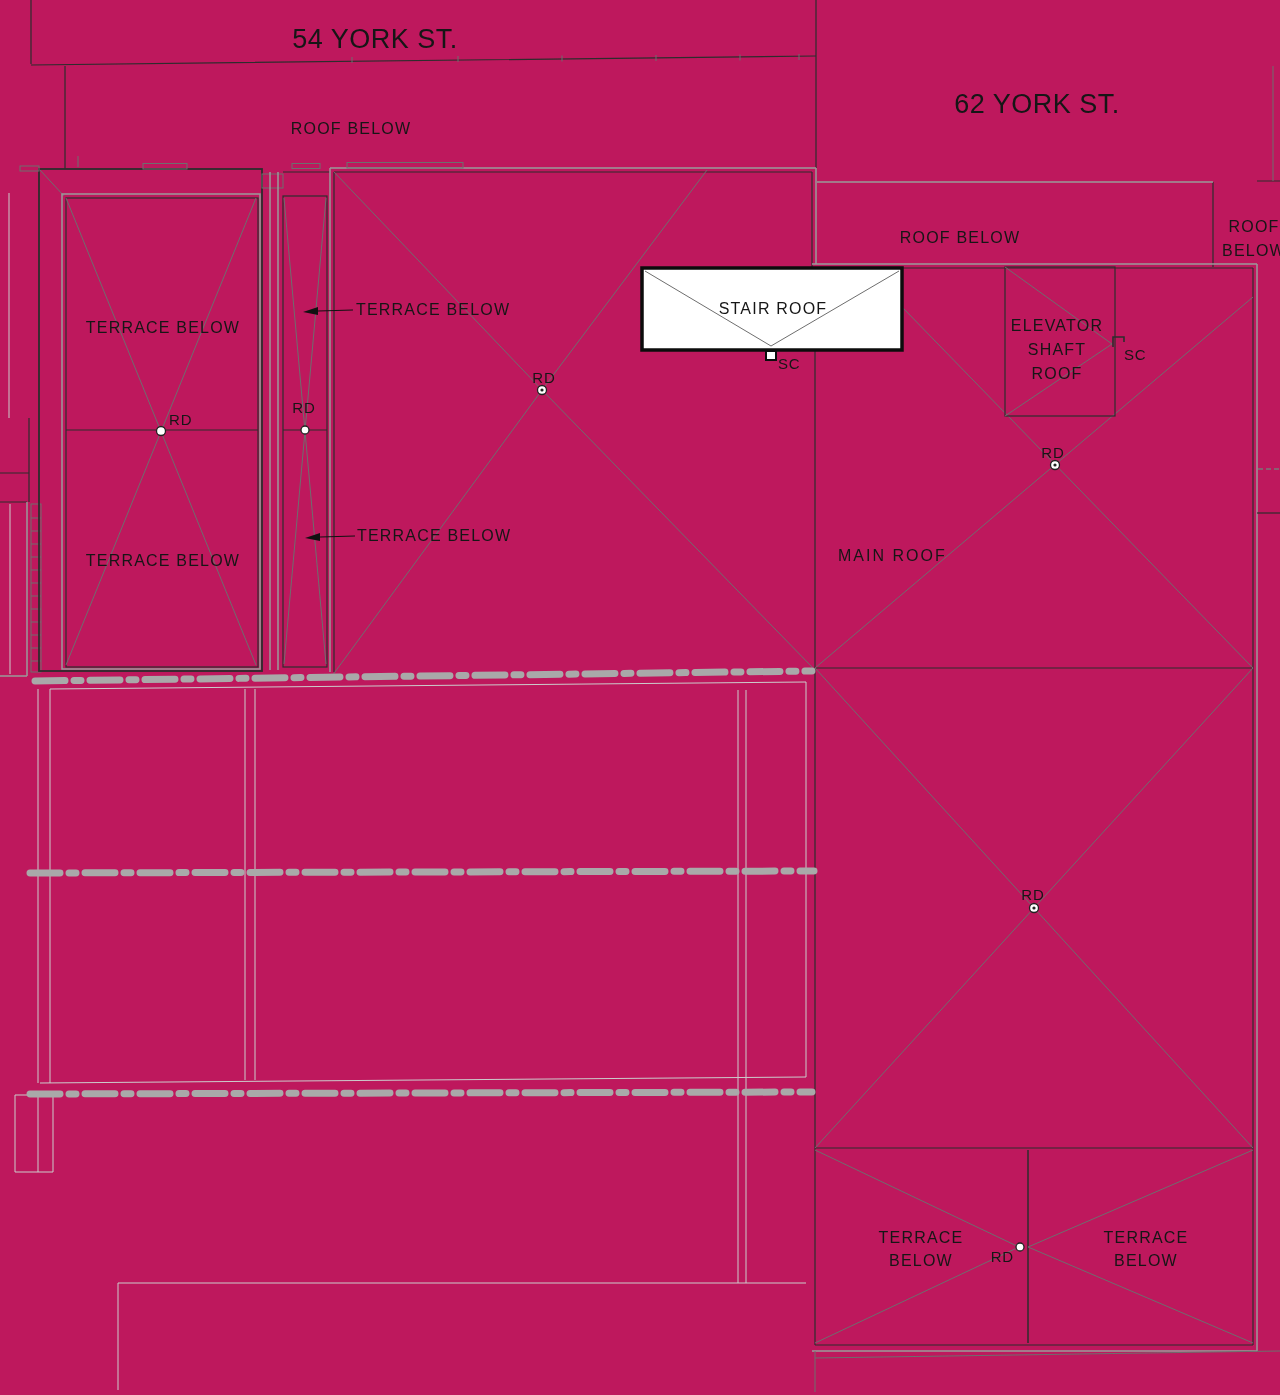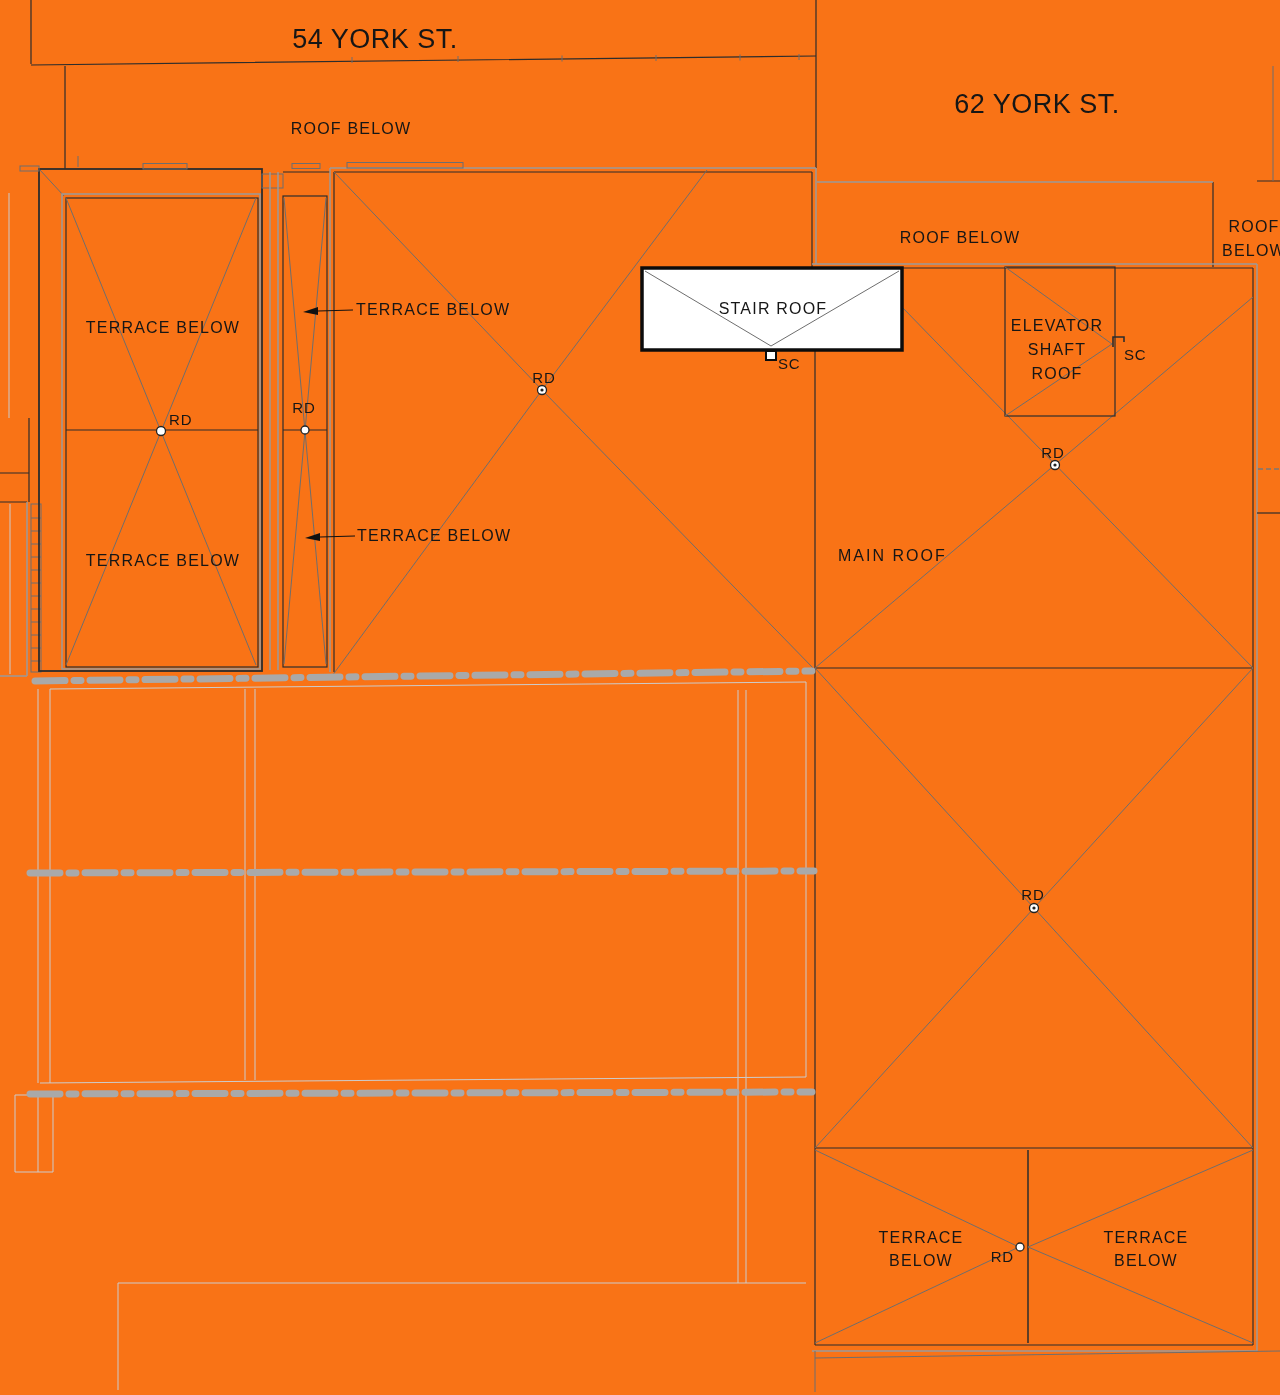--- a/index.html
+++ b/index.html
@@ -1,16 +1,16 @@
 <!DOCTYPE html>
 <html><head>
 <meta charset="utf-8">
 <style>
   html,body{margin:0;padding:0;background:#ffffff;}
-  .page{width:1280px;height:1395px;position:relative;background:#f97316;overflow:hidden;
+  .page{width:1280px;height:1395px;position:relative;background:#be185d;overflow:hidden;
         font-family:"Liberation Sans", sans-serif;}
   svg{display:block;}
   
   .dk{stroke:#2d2d2d;stroke-width:1.2;fill:none;}
   .dk2{stroke:#2d2d2d;stroke-width:1.8;fill:none;}
   .md{stroke:#6e6e6e;stroke-width:1;fill:none;}
   .gy{stroke:#9a9a9a;stroke-width:1.5;fill:none;}
   .ft{stroke:#cccccc;stroke-width:1;fill:none;}
   .dd{stroke:#a9a9a9;stroke-width:7;fill:none;stroke-linecap:round;
       stroke-dasharray:30 9 7 9;}

